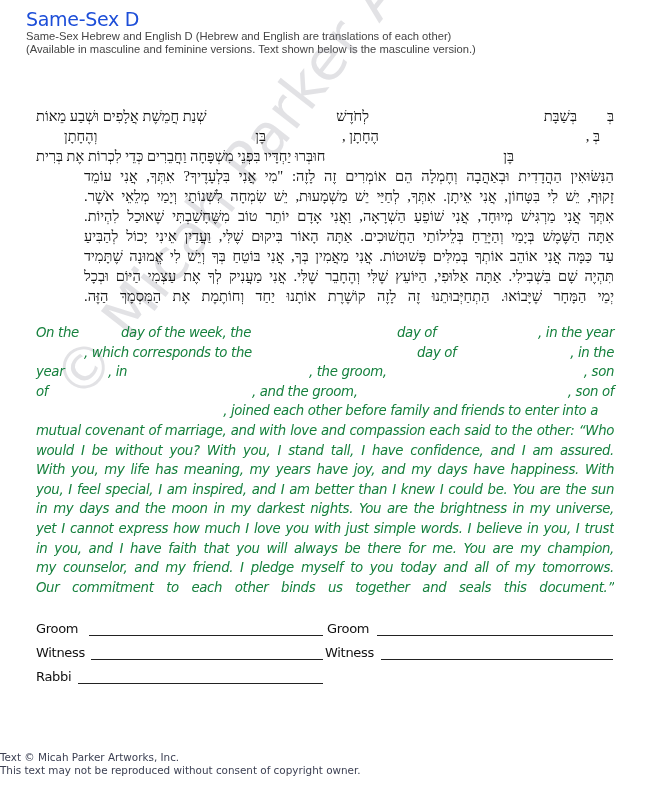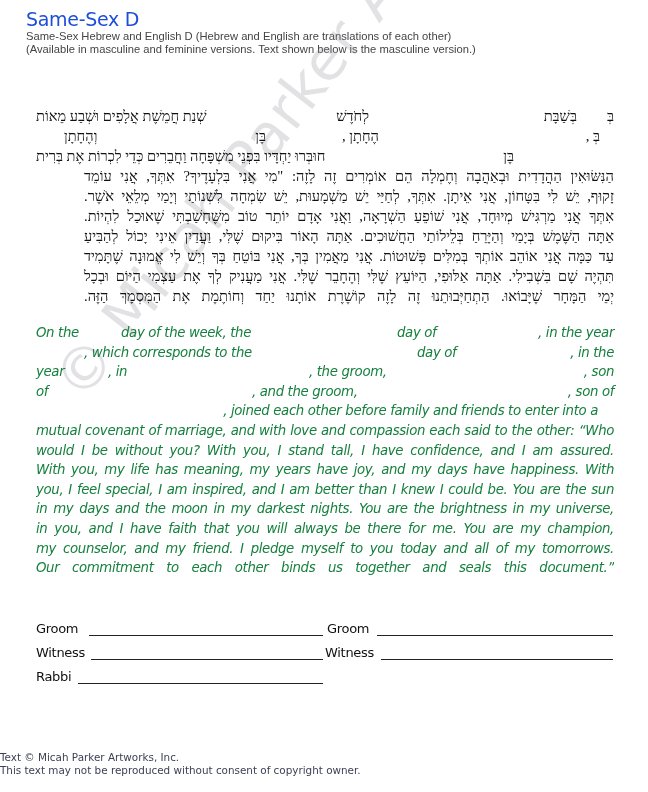--- a/index.html
+++ b/index.html
@@ -94,20 +94,21 @@
     <span style="right:0;">, son of</span>
   </div>
   <div class="en-row">
     <span style="right:16px;">, joined each other before family and friends to enter into a</span>
   </div>
   <div class="en-just">mutual covenant of marriage, and with love and compassion each said to the other: “Who</div>
   <div class="en-just">would I be without you? With you, I stand tall, I have confidence, and I am assured.</div>
   <div class="en-just">With you, my life has meaning, my years have joy, and my days have happiness. With</div>
   <div class="en-just">you, I feel special, I am inspired, and I am better than I knew I could be. You are the sun</div>
   <div class="en-just">in my days and the moon in my darkest nights. You are the brightness in my universe,</div>
+  <div class="en-just">yet I cannot express how much I love you with just simple words. I believe in you, I trust</div>
   <div class="en-just">in you, and I have faith that you will always be there for me. You are my champion,</div>
   <div class="en-just">my counselor, and my friend. I pledge myself to you today and all of my tomorrows.</div>
   <div class="en-just">Our commitment to each other binds us together and seals this document.”</div>
 </div>
 
 <div class="sig" style="left:36px; top:621px;">Groom</div>
 <div class="sig-line" style="left:89px; top:635px; width:234px;"></div>
 <div class="sig" style="left:327px; top:621px;">Groom</div>
 <div class="sig-line" style="left:377px; top:635px; width:236px;"></div>
 

